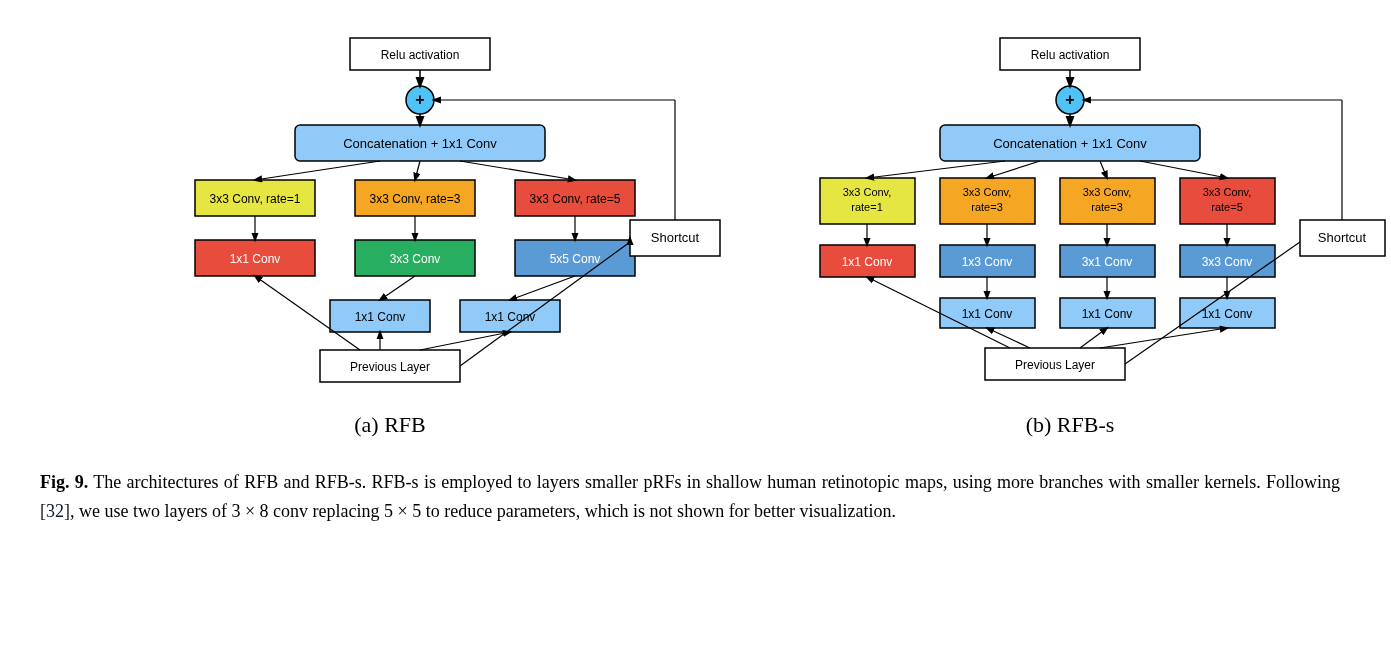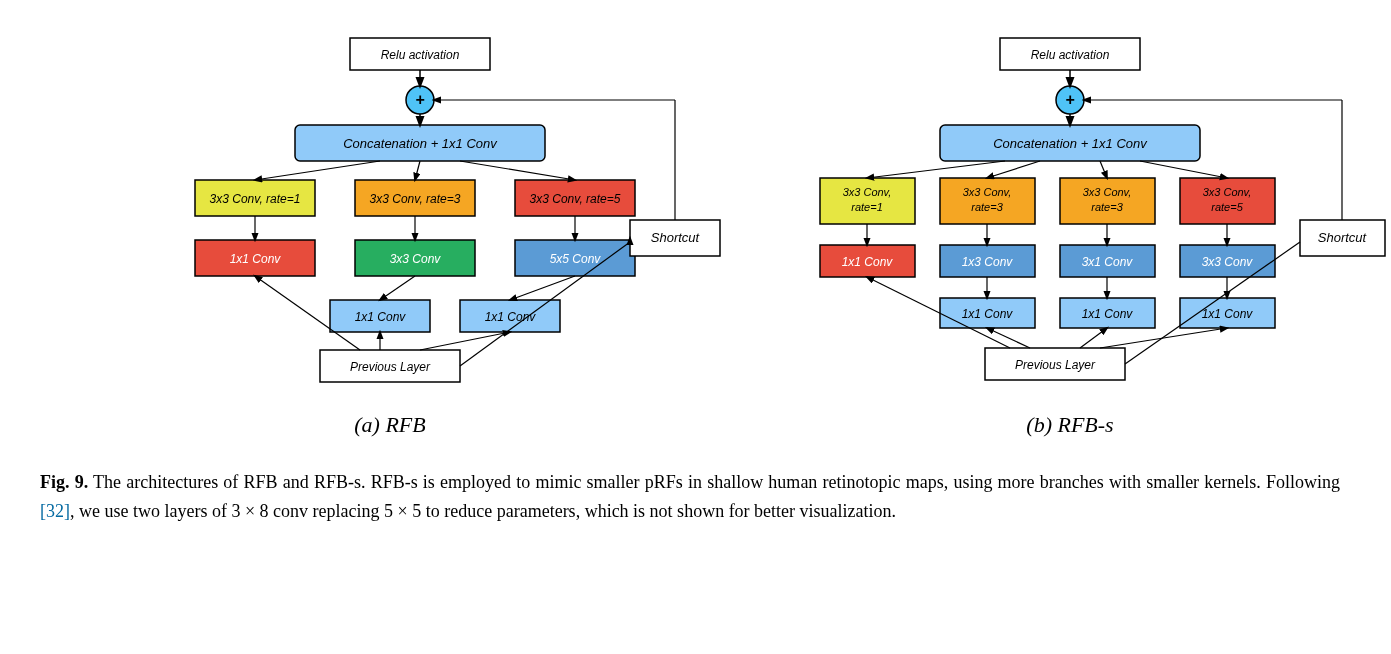--- a/index.html
+++ b/index.html
@@ -15,21 +15,20 @@
       flex-direction: column;
       align-items: flex-start;
     }
     .diagrams-row {
       display: flex;
       flex-direction: row;
       width: 100%;
       justify-content: space-around;
       align-items: flex-end;
       margin-bottom: 10px;
-      font-style: italic;
     }
     .diagram-container {
       display: flex;
       flex-direction: column;
       align-items: center;
       position: relative;
     }
     .diagram-label {
       font-size: 22px;
       margin-top: 12px;
@@ -43,21 +42,21 @@
       margin-top: 20px;
       font-size: 18px;
       line-height: 1.6;
       max-width: 1300px;
       text-align: justify;
     }
     .caption-bold {
       font-weight: bold;
     }
     .caption-link {
-      color: #0369a1;
+      color: #0f172a;
     }
   </style>
 </head>
 <body>
 
 <div class="main-container">
   <div class="diagrams-row">
 
     <div class="diagram-container">
       <svg class="diagram-svg" width="700" height="380" viewBox="0 0 700 380">
@@ -223,15 +222,15 @@
         <line x1="602" y1="200" x2="602" y2="80" stroke="black" stroke-width="1.2"></line>
         <line x1="602" y1="80" x2="344" y2="80" stroke="black" stroke-width="1.2" marker-end="url(#arrow2)"></line>
 
       </svg>
       <div class="diagram-label">(b) RFB-s</div>
     </div>
 
   </div>
 
   <div class="caption-block">
-    <span class="caption-bold">Fig. 9.</span><span> The architectures of RFB and RFB-s. RFB-s is employed to mimic smaller pRFs in shallow human retinotopic maps, using more branches with smaller kernels. Following </span><span class="caption-link">[32]</span><span>, we use two layers of 3 × 8 conv replacing 5 × 5 to reduce parameters, which is not shown for better visualization.</span>
+    <span class="caption-bold">Fig. 9.</span><span> The architectures of RFB and RFB-s. RFB-s is employed to layers smaller pRFs in shallow human retinotopic maps, using more branches with smaller kernels. Following </span><span class="caption-link">[32]</span><span>, we use two layers of 3 × 8 conv replacing 5 × 5 to reduce parameters, which is not shown for better visualization.</span>
   </div>
 </div>
 
 </body></html>

